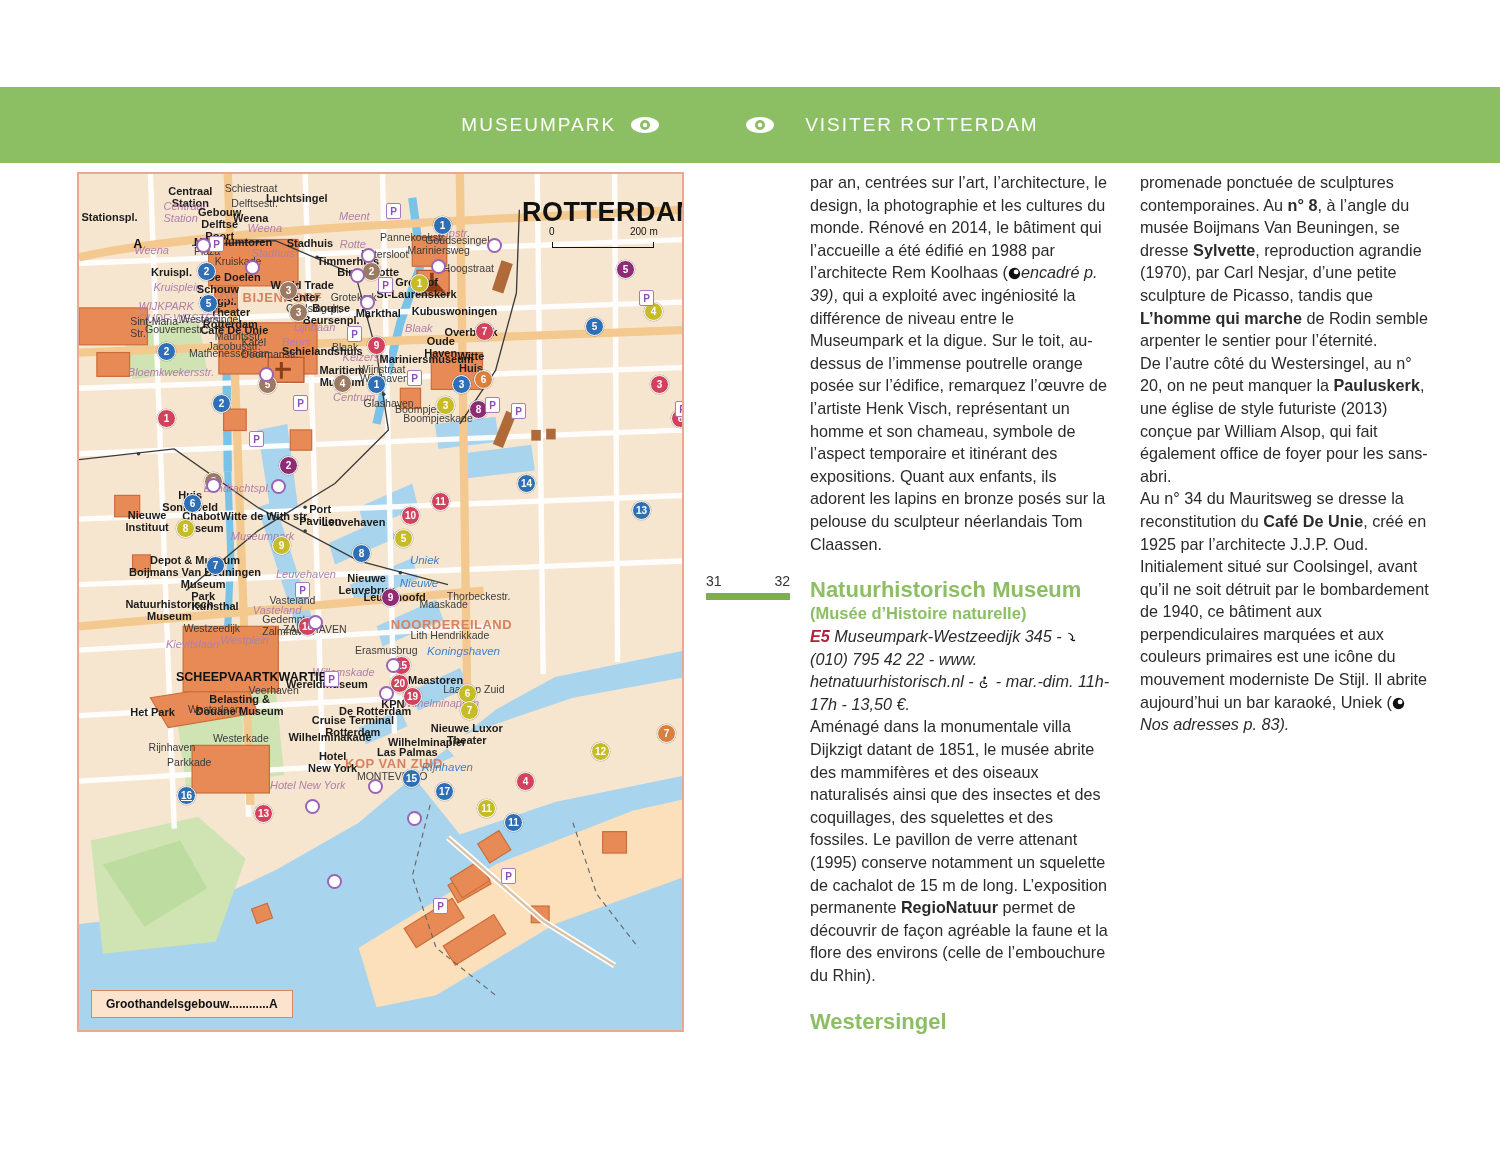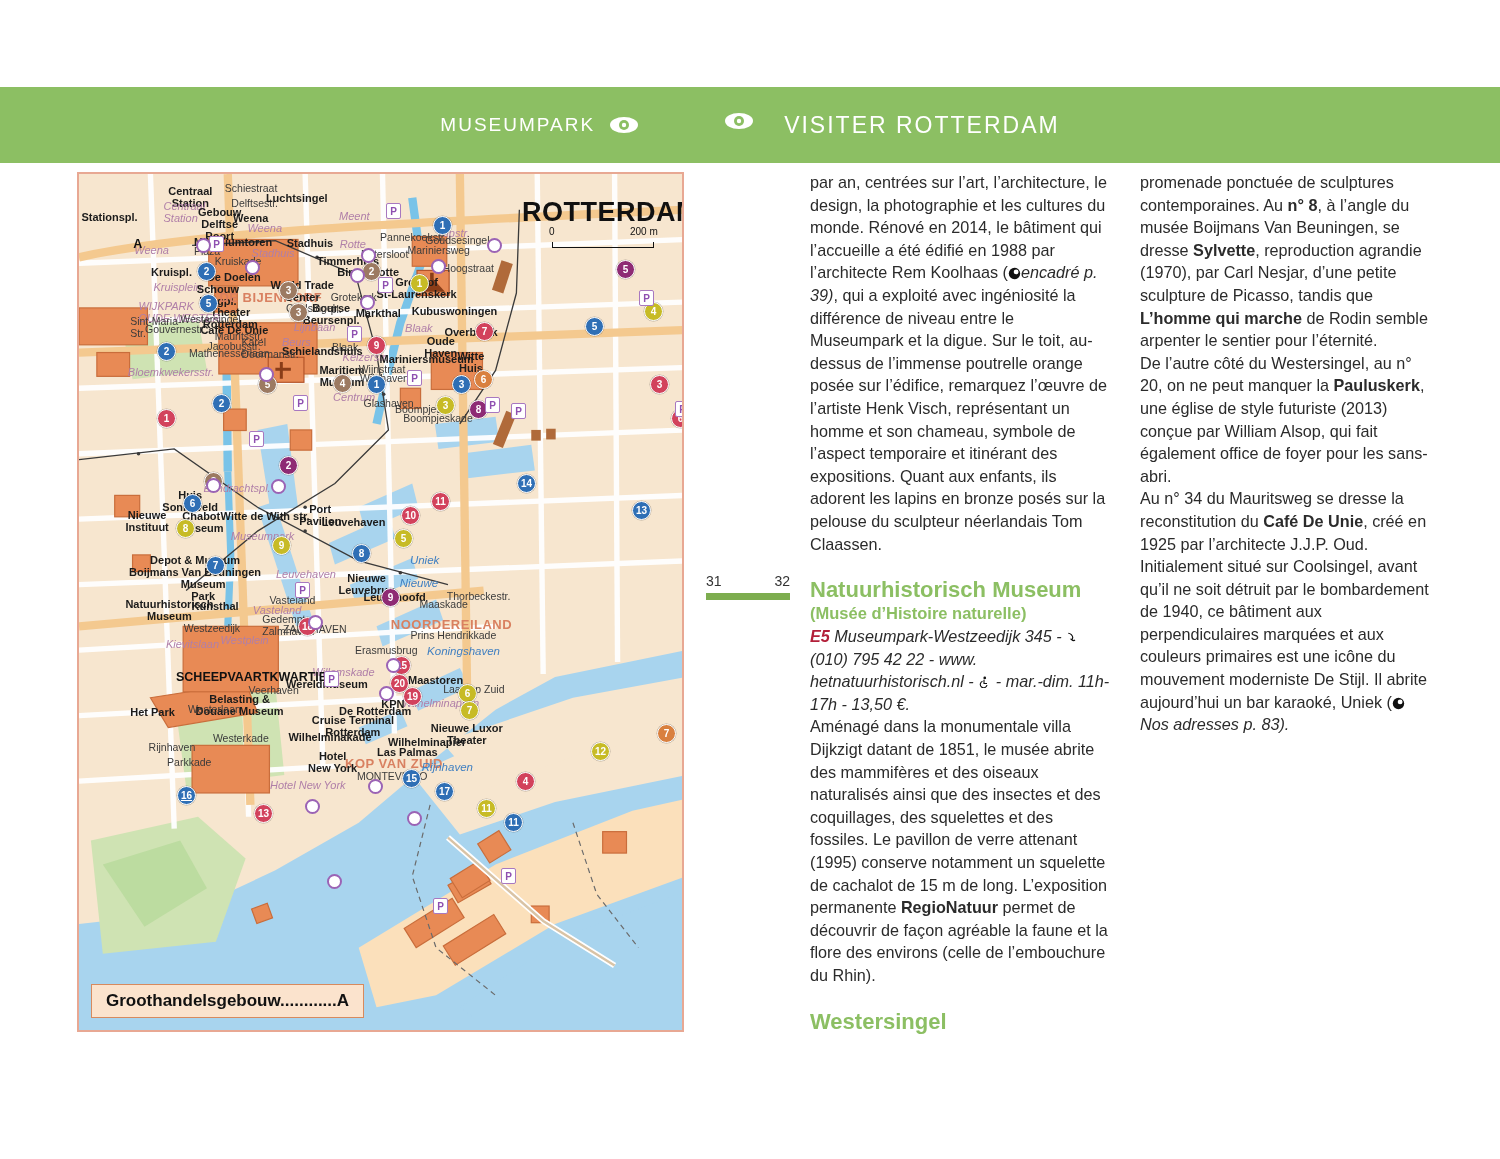--- a/index.html
+++ b/index.html
@@ -20,22 +20,22 @@
     position:absolute;left:0;top:0;width:1500px;height:76px;
     display:flex;align-items:center;justify-content:center;
     gap:0px;
   }
   .hdr-left{
     display:flex;align-items:center;gap:14px;
     color:#ffffff;font-size:19px;letter-spacing:2.0px;
     font-weight:400;
   }
   .hdr-right{
-    display:flex;align-items:flex-start;gap:30px;
-    color:#ffffff;font-size:23px;letter-spacing:2.0px;
+    display:flex;align-items:center;gap:30px;
+    color:#ffffff;font-size:19px;letter-spacing:2.0px;
     font-weight:400;
     margin-left:85px;
   }
   .eye-icon{display:inline-block;width:30px;height:18px;position:relative;}
   .eye-icon svg{display:block;}
 
   
   .page{
     position:absolute;left:0;top:163px;width:1500px;height:900px;
   }
@@ -82,21 +82,21 @@
     display:flex;align-items:center;justify-content:center;border-radius:2px;
   }
   .metro-dot{
     position:absolute;width:11px;height:11px;border-radius:50%;
     background:#fff;border:2px solid #9b63b5;
   }
 
   .legend-box{
     position:absolute;left:12px;bottom:12px;
     background:#fbe3cd;border:1.5px solid #d78a5e;
-    padding:6px 14px;font-size:17px;font-weight:bold;color:#111;
+    padding:6px 14px;font-size:12px;font-weight:bold;color:#111;
     white-space:nowrap;
   }
 
   
   .pagenums{
     position:absolute;left:706px;top:410px;width:84px;
   }
   .pagenums .nums{display:flex;justify-content:space-between;font-size:14px;color:#333;}
   .pagenums .bar{margin-top:4px;height:7px;background:#7dad4f;}
 
@@ -387,21 +387,21 @@
         <div class="mlbl m-streetblk" style="left: 183.3px; top: 439.2px;">Gedempte<br>Zalmhaven</div>
         <div class="mlbl m-streetblk" style="left: 204.1px; top: 449.3px;">ZALMHAVEN</div>
         <div class="mlbl m-street" style="left: 197px; top: 394px;">Leuvehaven</div>
         <div class="mlbl m-poi" style="left: 259.5px; top: 397.6px;">Nieuwe<br>Leuvebrug</div>
         <div class="mlbl m-poi" style="left: 284.5px; top: 417.2px;">Leuvehoofd</div>
         <div class="mlbl m-water" style="left: 320.8px; top: 402.9px;">Nieuwe</div>
         <div class="mlbl m-water" style="left: 330.9px; top: 379.7px;">Uniek</div>
         <div class="mlbl m-streetblk" style="left: 340.4px; top: 423.8px;">Maaskade</div>
         <div class="mlbl m-streetblk" style="left: 367.8px; top: 416px;">Thorbeckestr.</div>
         <div class="mlbl m-quarter" style="left: 311.8px; top: 442.8px;">NOORDEREILAND</div>
-        <div class="mlbl m-streetblk" style="left: 331.5px; top: 454.7px;">Prins Hendrikkade</div>
+        <div class="mlbl m-streetblk" style="left: 331.5px; top: 454.7px;">Lith Hendrikkade</div>
         <div class="mlbl m-water" style="left: 348.1px; top: 471.4px;">Koningshaven</div>
         <div class="mlbl m-streetblk" style="left: 276.1px; top: 470.2px;">Erasmusbrug</div>
         <div class="mlbl m-street" style="left: 233.3px; top: 491.6px;">Willemskade</div>
         <div class="mlbl m-big" style="left: 97px; top: 495.8px;">SCHEEPVAARTKWARTIER</div>
         <div class="mlbl m-poi" style="left: 207.1px; top: 504.1px;">Wereldmuseum</div>
         <div class="mlbl m-poi" style="left: 116.6px; top: 519px;">Belasting &amp;<br>Douane Museum</div>
         <div class="mlbl m-poi" style="left: 51.2px; top: 531.5px;">Het Park</div>
         <div class="mlbl m-streetblk" style="left: 108.9px; top: 528.5px;">Westerlaan</div>
         <div class="mlbl m-streetblk" style="left: 133.9px; top: 558.3px;">Westerkade</div>
         <div class="mlbl m-streetblk" style="left: 169.6px; top: 509.5px;">Veerhaven</div>

